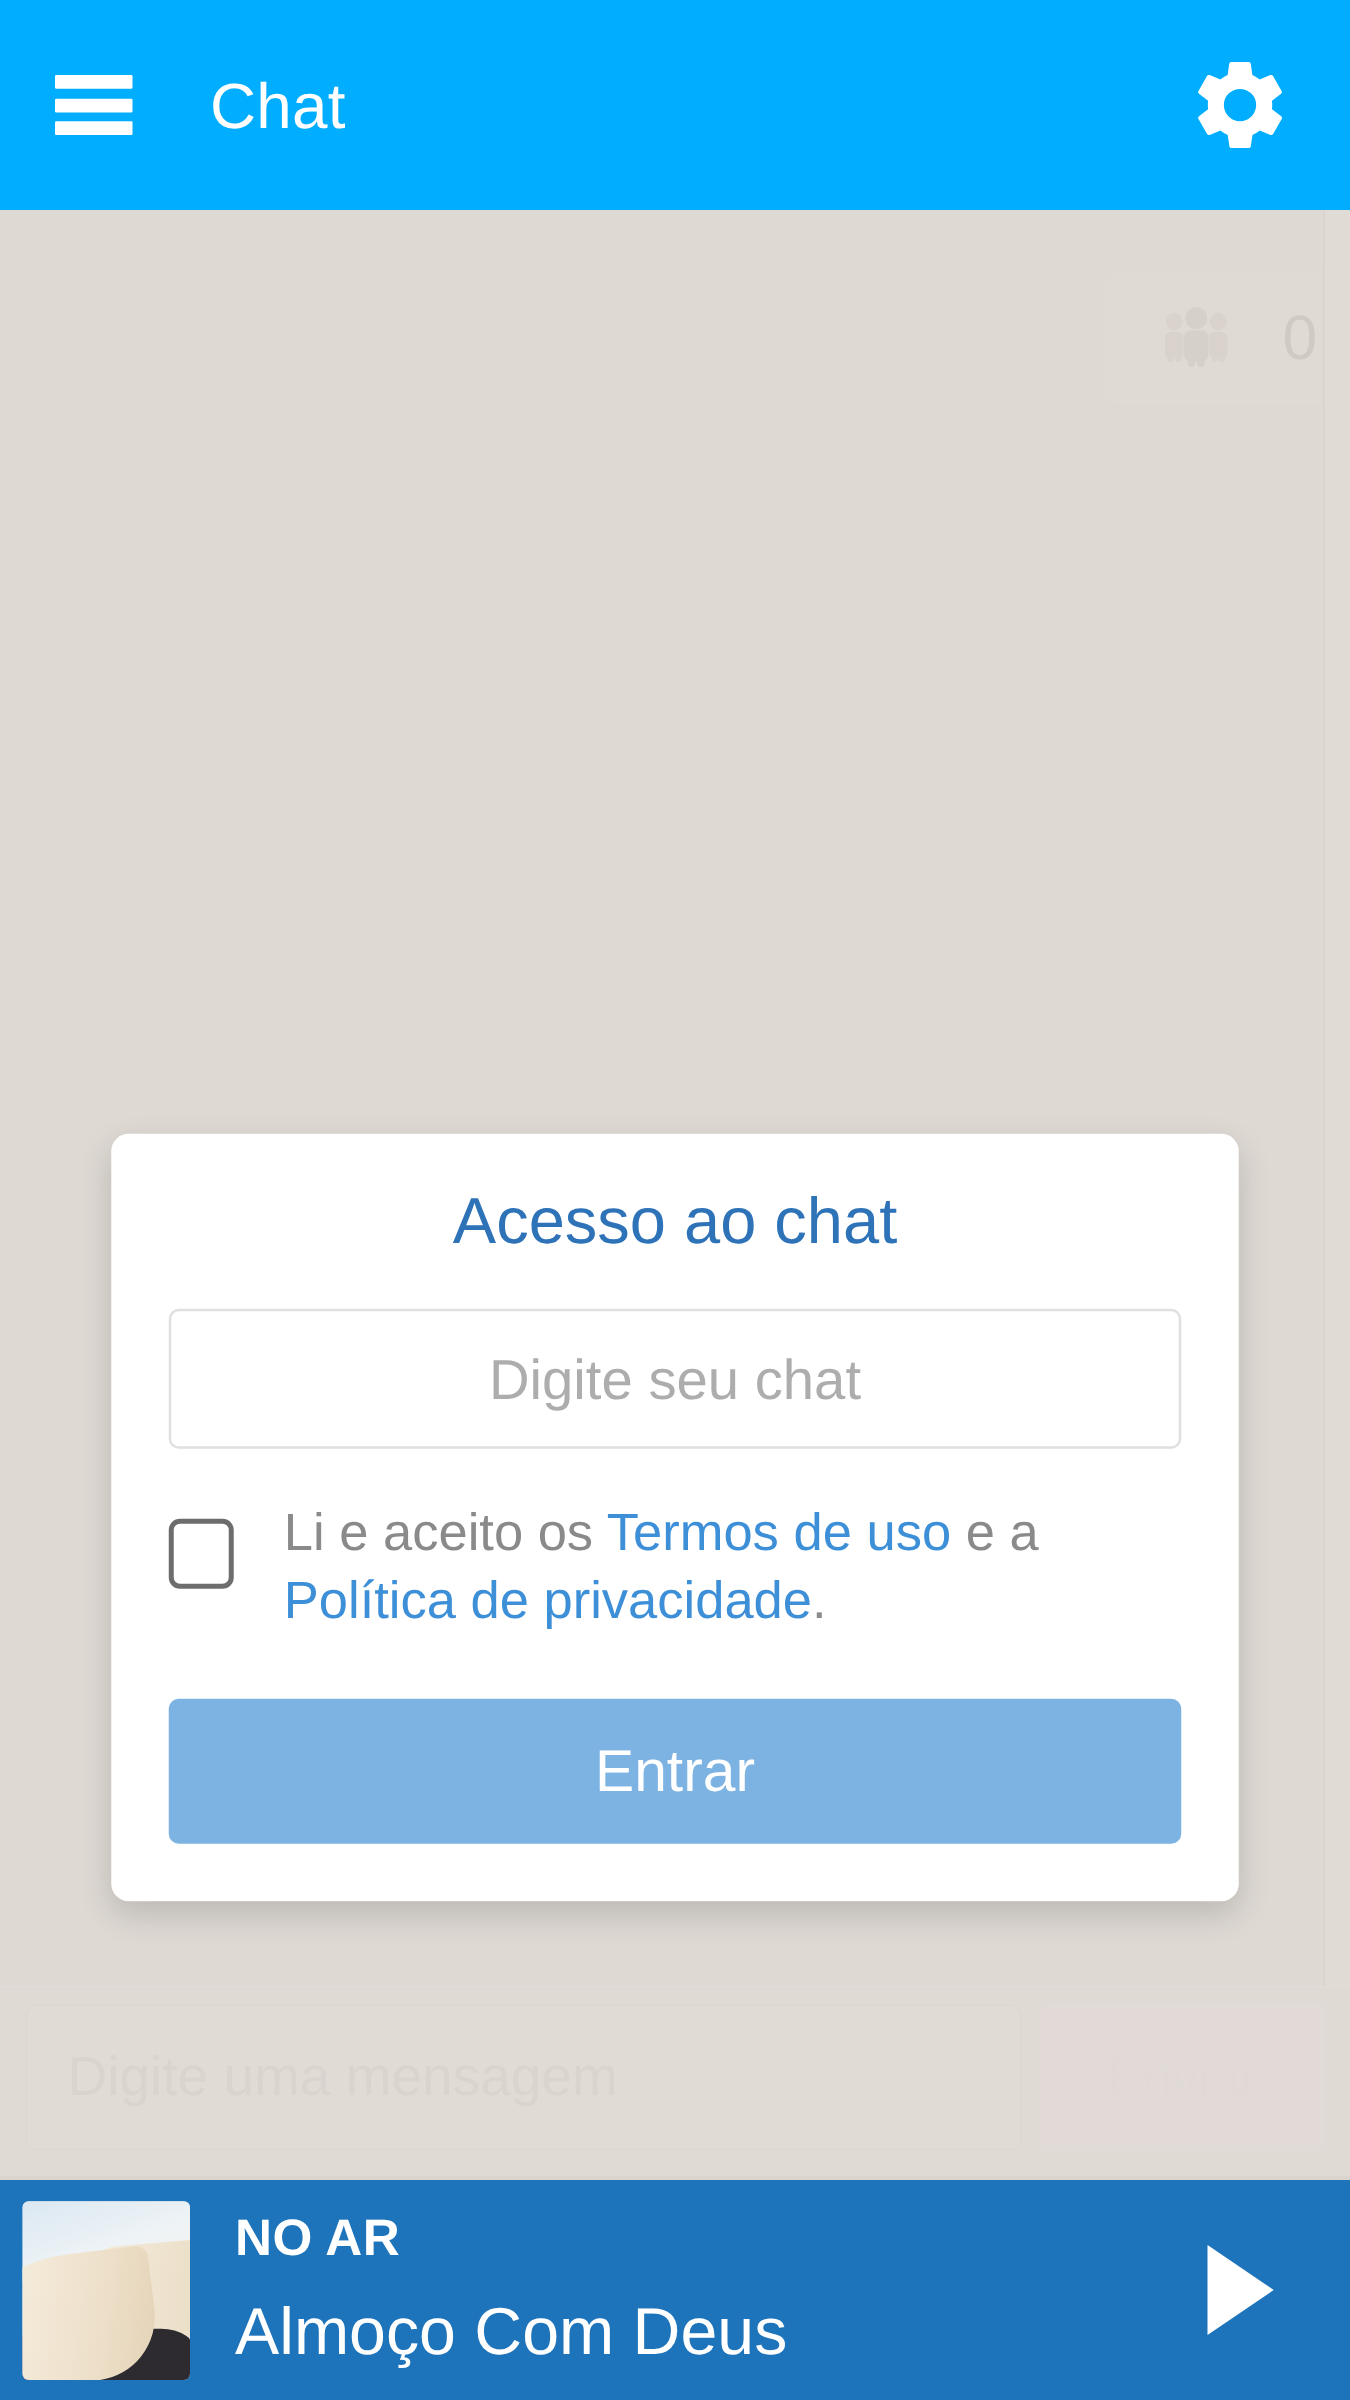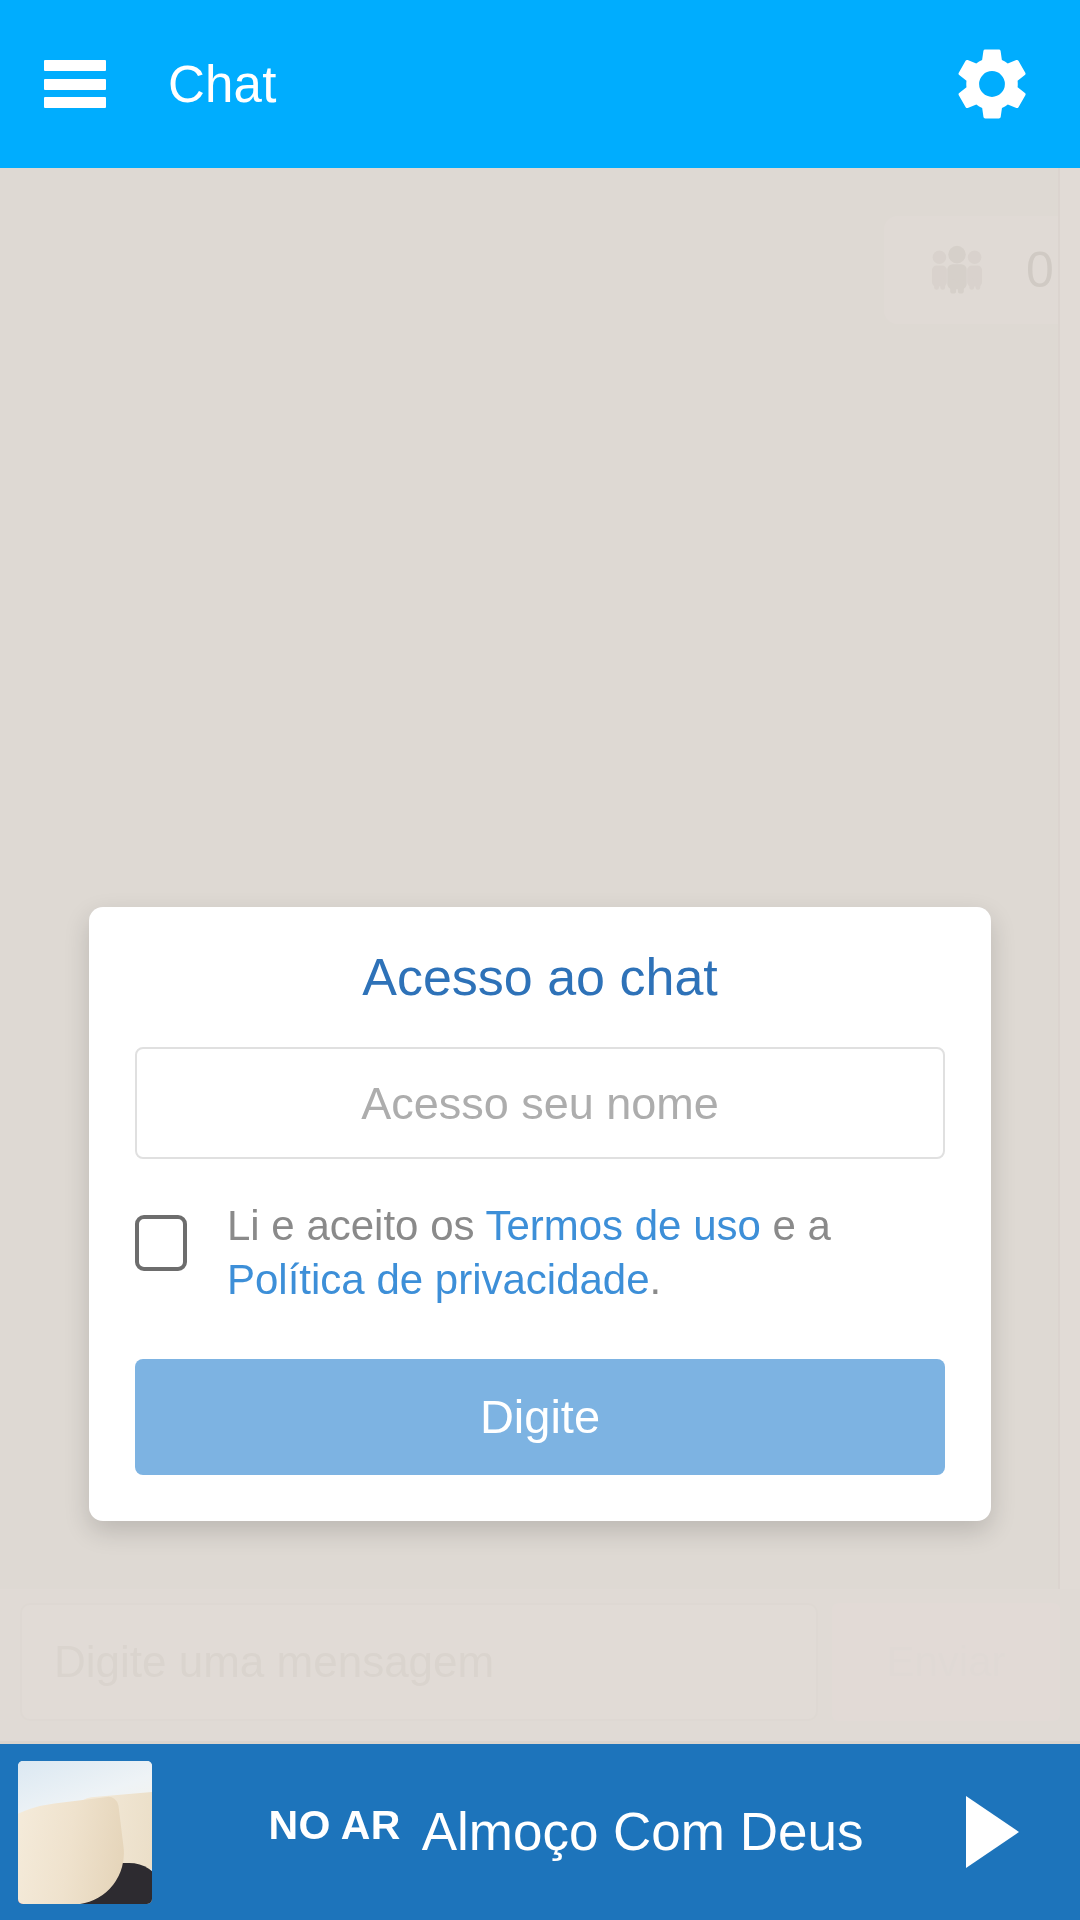--- a/index.html
+++ b/index.html
@@ -199,21 +199,21 @@
   .player-thumb .mag {
     position: absolute;
     left: 0; bottom: 0; width: 30%; height: 24%;
     background: #94304c;
     border-radius: 0 30% 0 0;
   }
   .player-meta {
     flex: 1 1 auto;
     margin-left: 36px;
     display: flex;
-    flex-direction: row;
+    flex-direction: column;
     justify-content: center;
     gap: 21px;
   }
   .player-live {
     color: #ffffff;
     font-size: 41px;
     font-weight: 700;
     letter-spacing: 0.3px;
     line-height: 1.15;
   }
@@ -391,25 +391,25 @@
     <div class="player-play">
       <div class="play-tri"></div>
     </div>
   </div>
 
   <div class="overlay">
     <div class="login-card">
       <div class="card-title">Acesso ao chat</div>
 
       <div class="name-input">
-        <span class="ph">Acesso seu nome</span>
+        <span class="ph">Digite seu chat</span>
       </div>
 
       <div class="terms-row">
         <div class="checkbox"></div>
         <div class="terms-text"><span>Li e aceito os </span><a>Termos de uso</a><span> e a </span><a>Política de privacidade</a><span>.</span></div>
       </div>
 
-      <button class="enter-btn">Digite</button>
+      <button class="enter-btn">Entrar</button>
     </div>
   </div>
 
 </div>
 
 </body></html>

